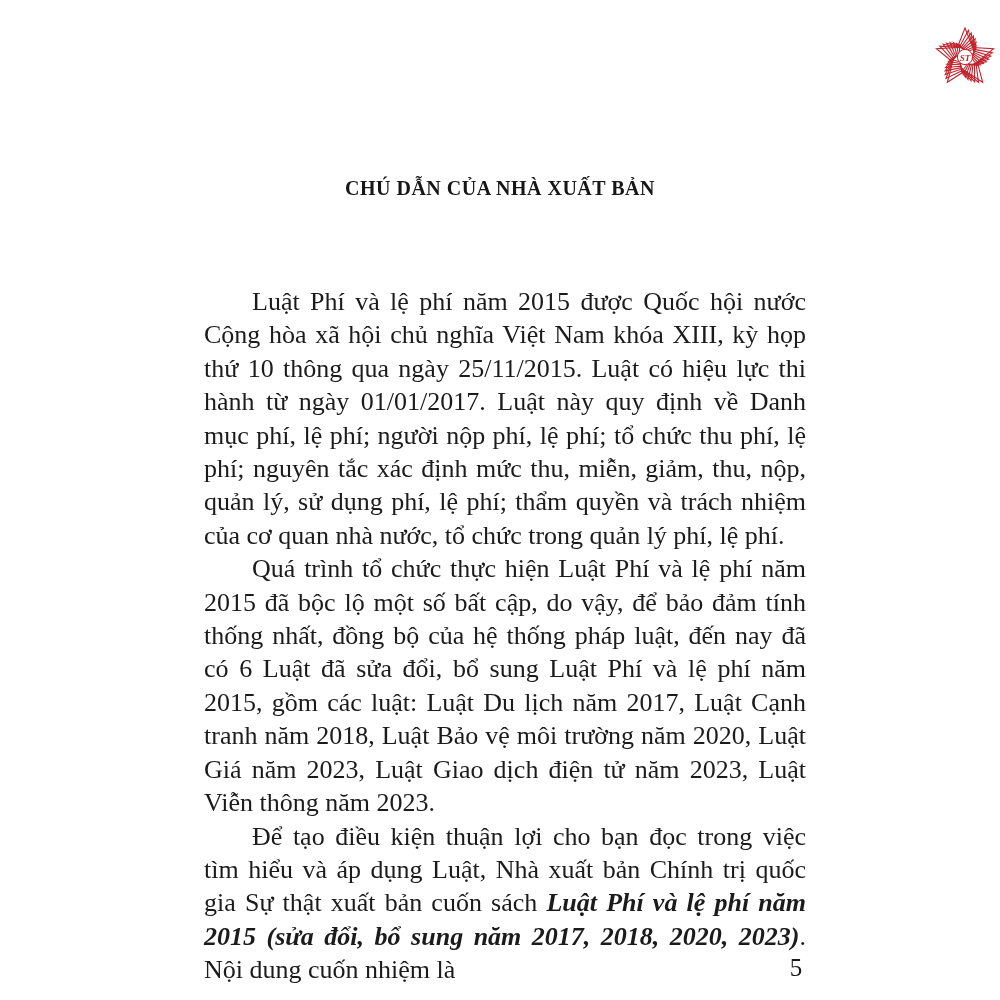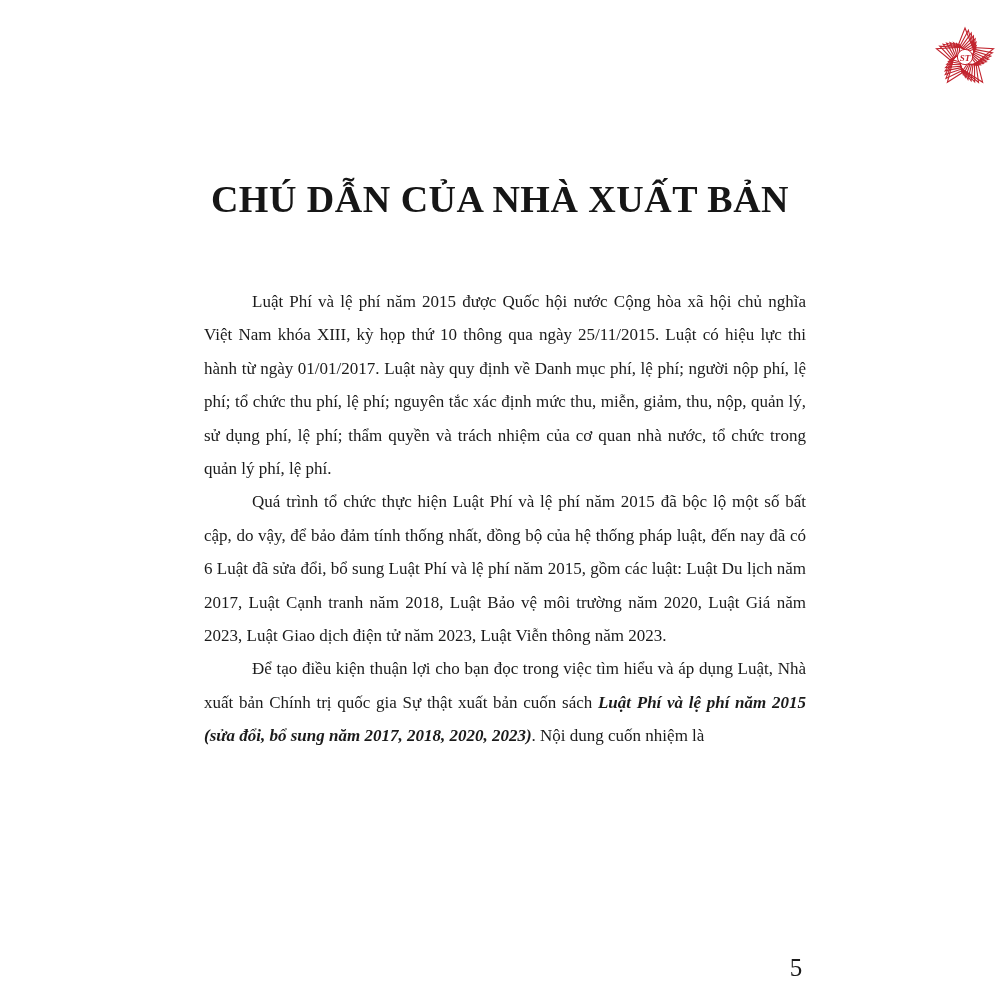--- a/index.html
+++ b/index.html
@@ -20,32 +20,32 @@
     left: 926px;
     width: 78px;
     height: 72px;
   }
   .title {
     position: absolute;
     top: 153px;
     left: 200px;
     width: 600px;
     text-align: center;
-    font-size: 38px;
+    font-size: 20px;
     font-weight: bold;
     letter-spacing: 0.5px;
     color: #161616;
     white-space: nowrap;
   }
   .body-text {
     position: absolute;
     top: 261px;
     left: 204px;
     width: 602px;
-    font-size: 17px;
+    font-size: 26px;
     line-height: 33.4px;
     text-align: justify;
   }
   .body-text p.para {
     text-indent: 48px;
     margin: 0;
   }
   .seg.bold-italic {
     font-weight: bold;
     font-style: italic;

